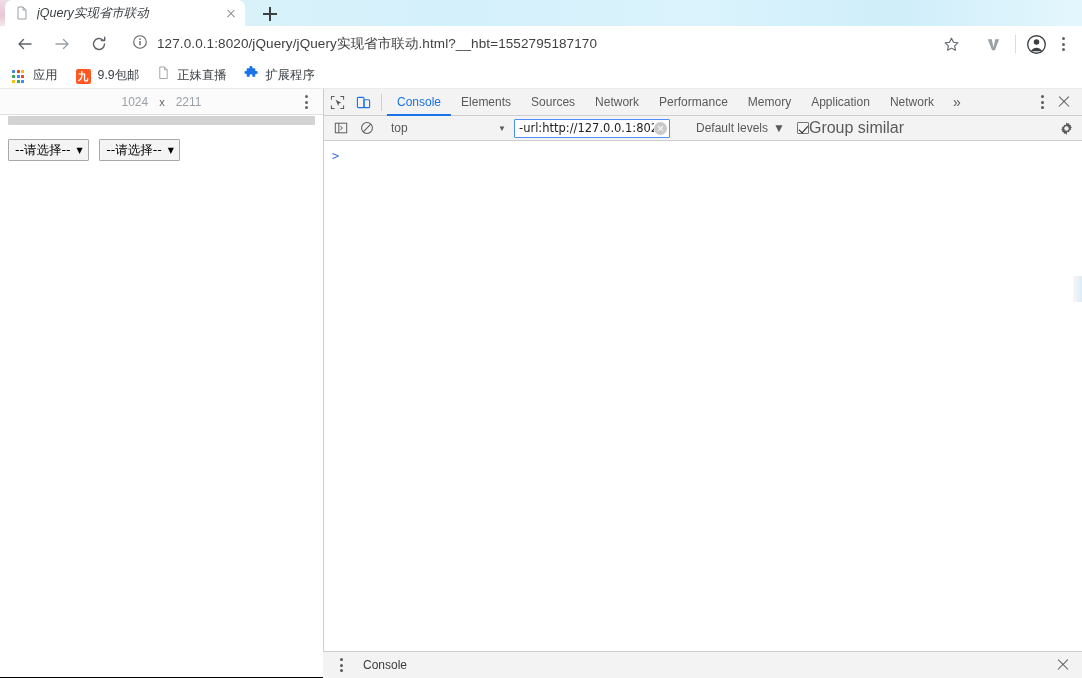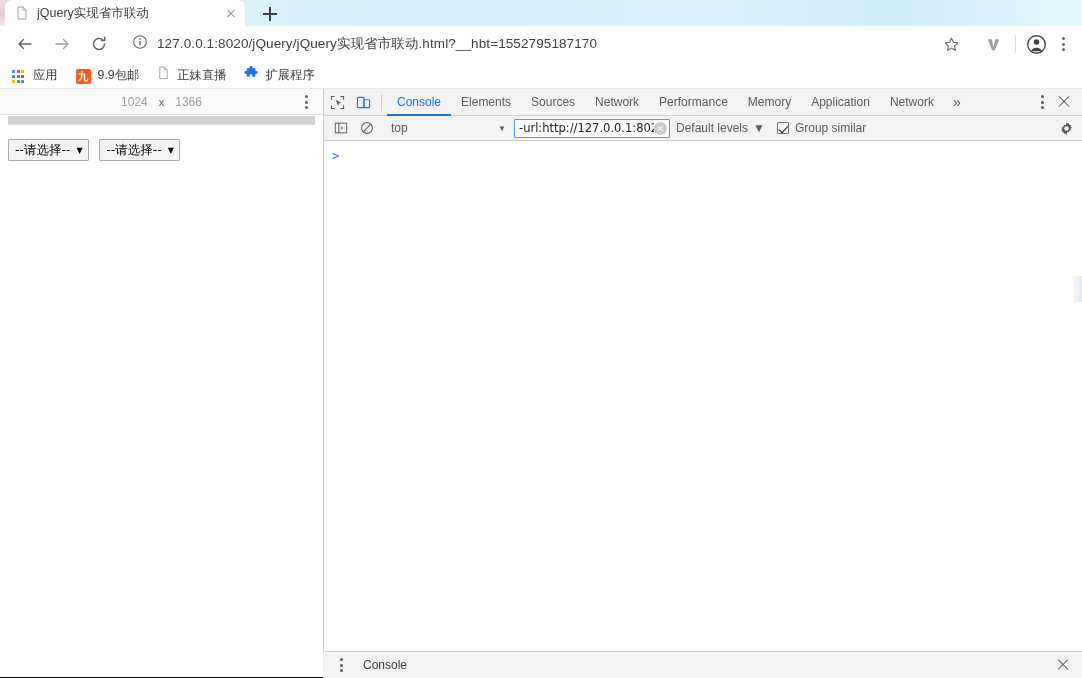--- a/index.html
+++ b/index.html
@@ -10,21 +10,21 @@
     background: #fff;
     font-family: "Liberation Sans", "DejaVu Sans", sans-serif;
     -webkit-font-smoothing: antialiased;
   }
   .app { position: relative; width: 1082px; height: 678px; }
 
   
   .tabstrip {
     position: absolute; left: 0; top: 0; width: 1082px; height: 26px;
     background: #dee1e6;
-    display: flex; align-items: flex-end;
+    display: flex; align-items: flex-end; font-style: italic;
   }
   .tabstrip-bg-blur {
     position: absolute; left: 242px; top: 0; right: 0; height: 26px;
     background: linear-gradient(90deg,#d9f2fa 0%, #d4f0fb 25%, #daf3fc 55%, #cfeefa 78%, #e4f6fd 100%);
     filter: blur(0.4px);
   }
   .tabstrip-left-sliver {
     position: absolute; left: 0; top: 0; width: 5px; height: 26px;
     background: linear-gradient(180deg,#f2dce6 0%, #e9c7d6 60%, #f5e8ee 100%);
   }
@@ -200,24 +200,24 @@
   .clear-x {
     flex: 0 0 13px; width: 13px; height: 13px; border-radius: 50%;
     background: #c9c9c9; position: relative;
   }
   .clear-x::before, .clear-x::after {
     content:""; position:absolute; left:3px; top:6px; width:7px; height:1.2px; background:#fff;
   }
   .clear-x::before { transform: rotate(45deg); }
   .clear-x::after  { transform: rotate(-45deg); }
   .con-levels {
-    display: flex; align-items: center; gap: 5px; margin-left: 6px;
+    display: flex; align-items: center; gap: 5px; margin-left: 26px;
     font-size: 12px; color: #5a5a5a;
   }
-  .con-group { display: flex; align-items: center; gap: 6px; margin-left: 12px; font-size: 12px; color: #5a5a5a; }
+  .con-group { display: flex; align-items: center; margin-left: 12px; font-size: 16px; color: #5a5a5a; }
   .cbx {
     width: 12px; height: 12px; border: 1px solid #767676; background: #f6f6f6;
     position: relative; border-radius: 1px;
   }
   .cbx.checked::after {
     content:""; position:absolute; left:3px; top:.5px; width:4px; height:7.5px;
     border: solid #222; border-width: 0 1.6px 1.6px 0; transform: rotate(42deg);
   }
   .con-gear { margin-left: auto; display:flex; align-items:center; padding-right: 8px; }
 
@@ -367,21 +367,21 @@
       <span class="bm-label">扩展程序</span>
     </div>
   </div>
 
   <div class="viewport-pane">
 
     <div class="device-toolbar">
       <div class="device-dims">
         <span>1024</span>
         <span class="x">x</span>
-        <span>1366</span>
+        <span>2211</span>
       </div>
       <div class="device-kebab">
           <i></i>
           <i></i>
           <i></i>
         </div>
     </div>
 
     <div class="device-scrollarea">
       <div class="device-hscroll"></div>

